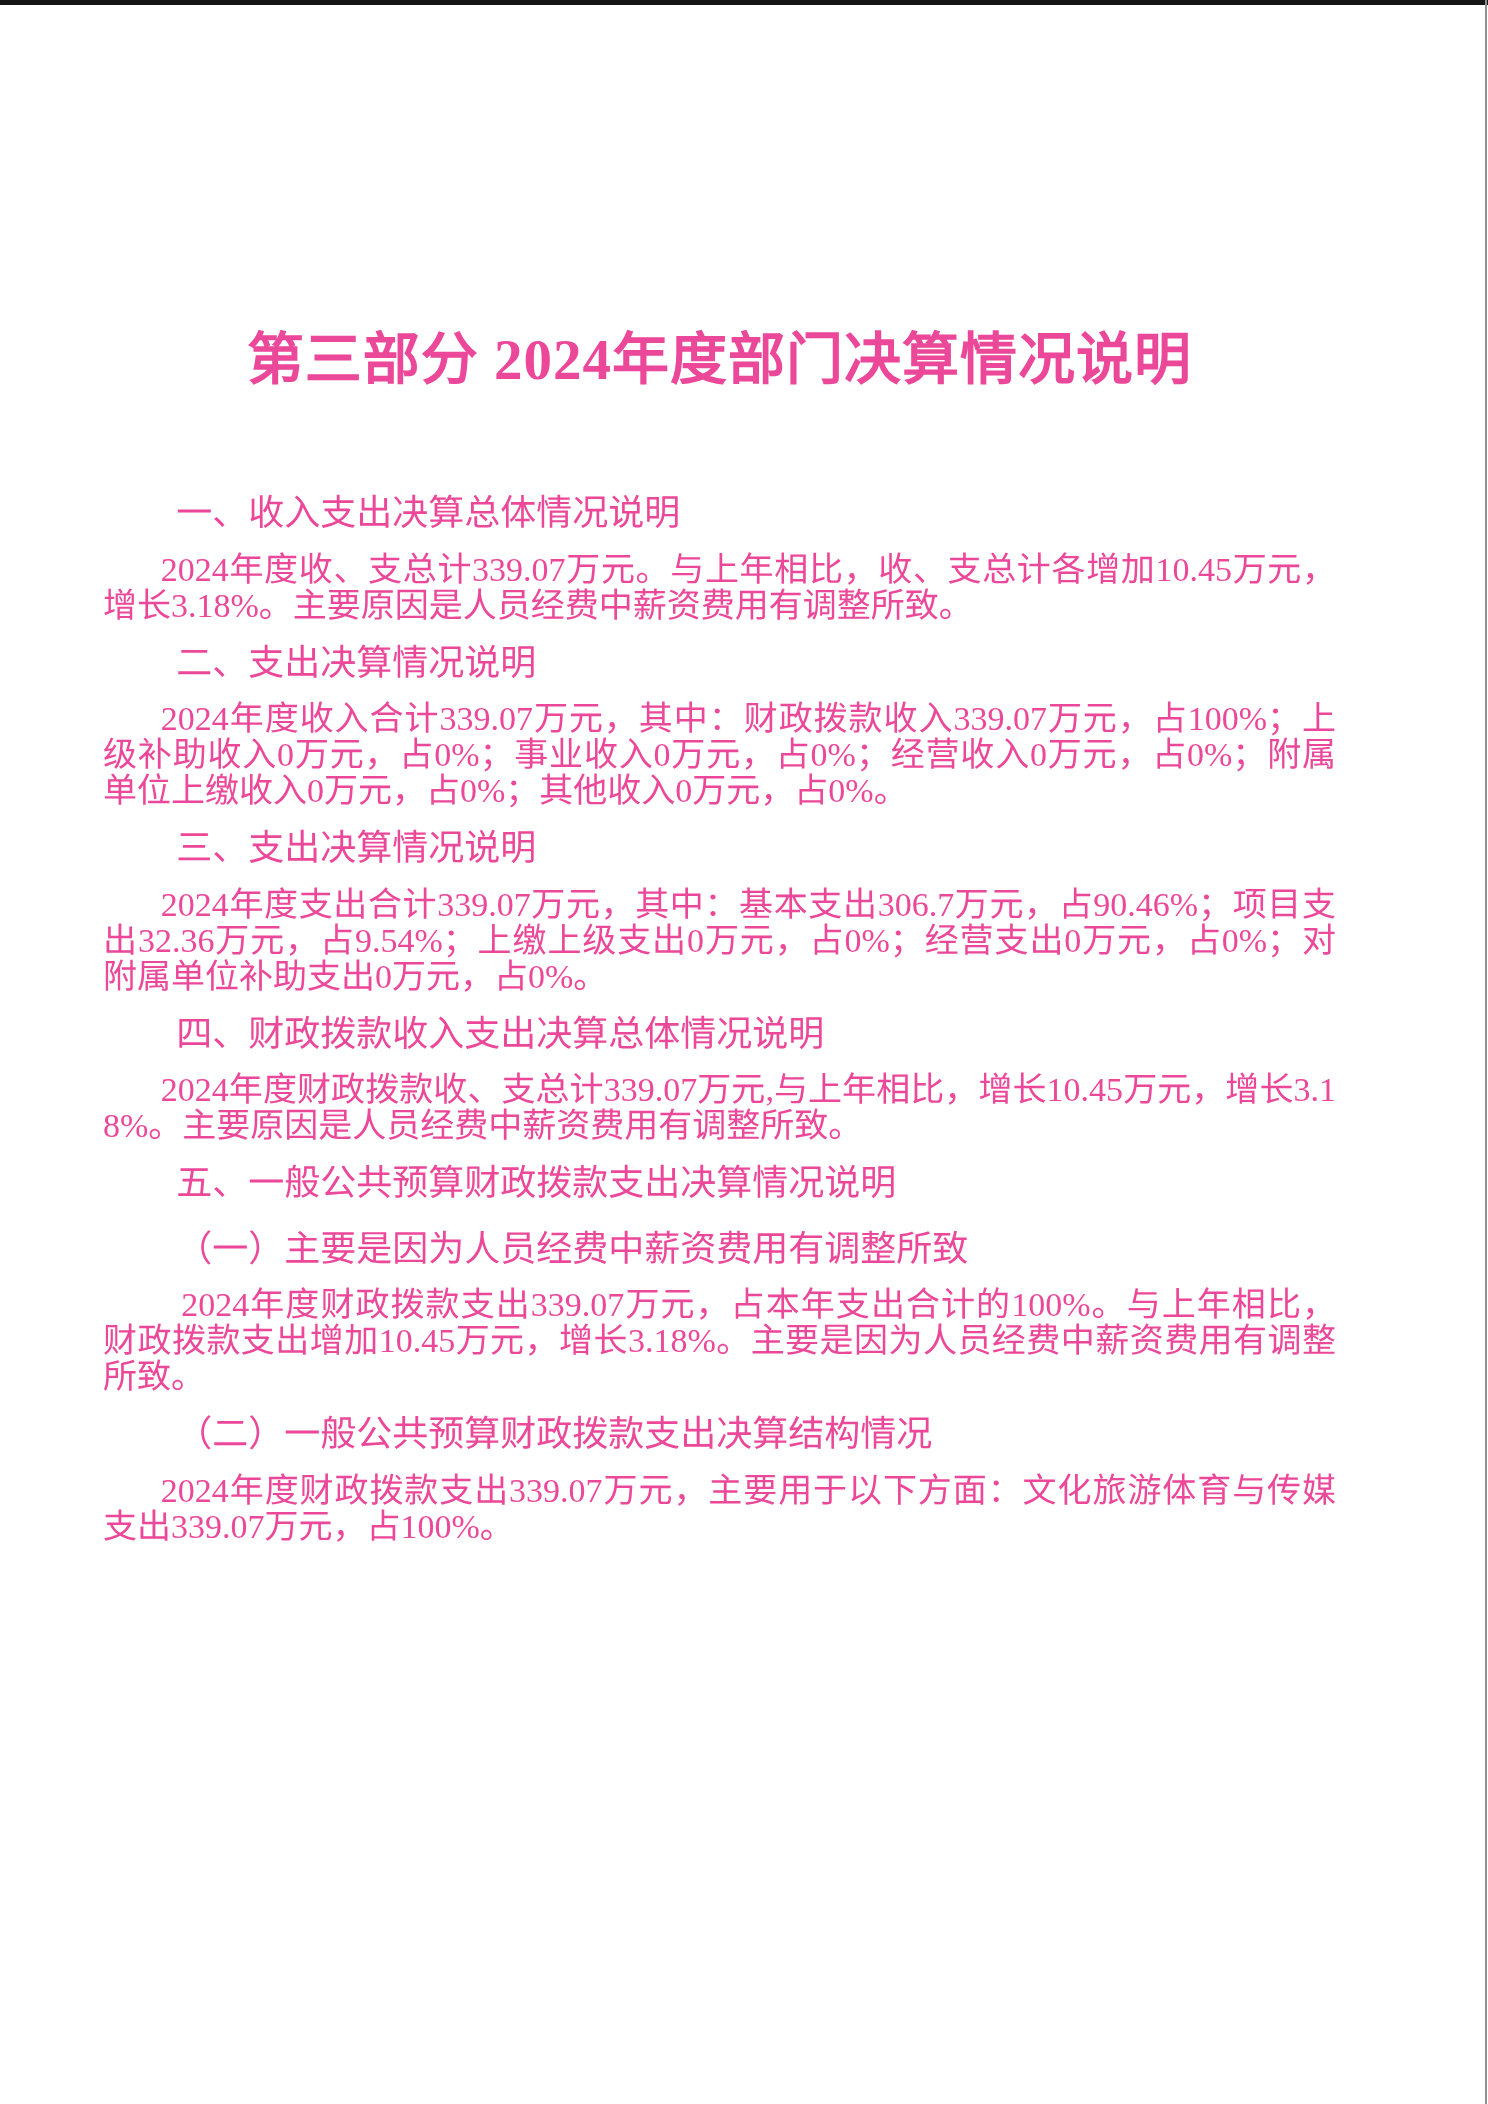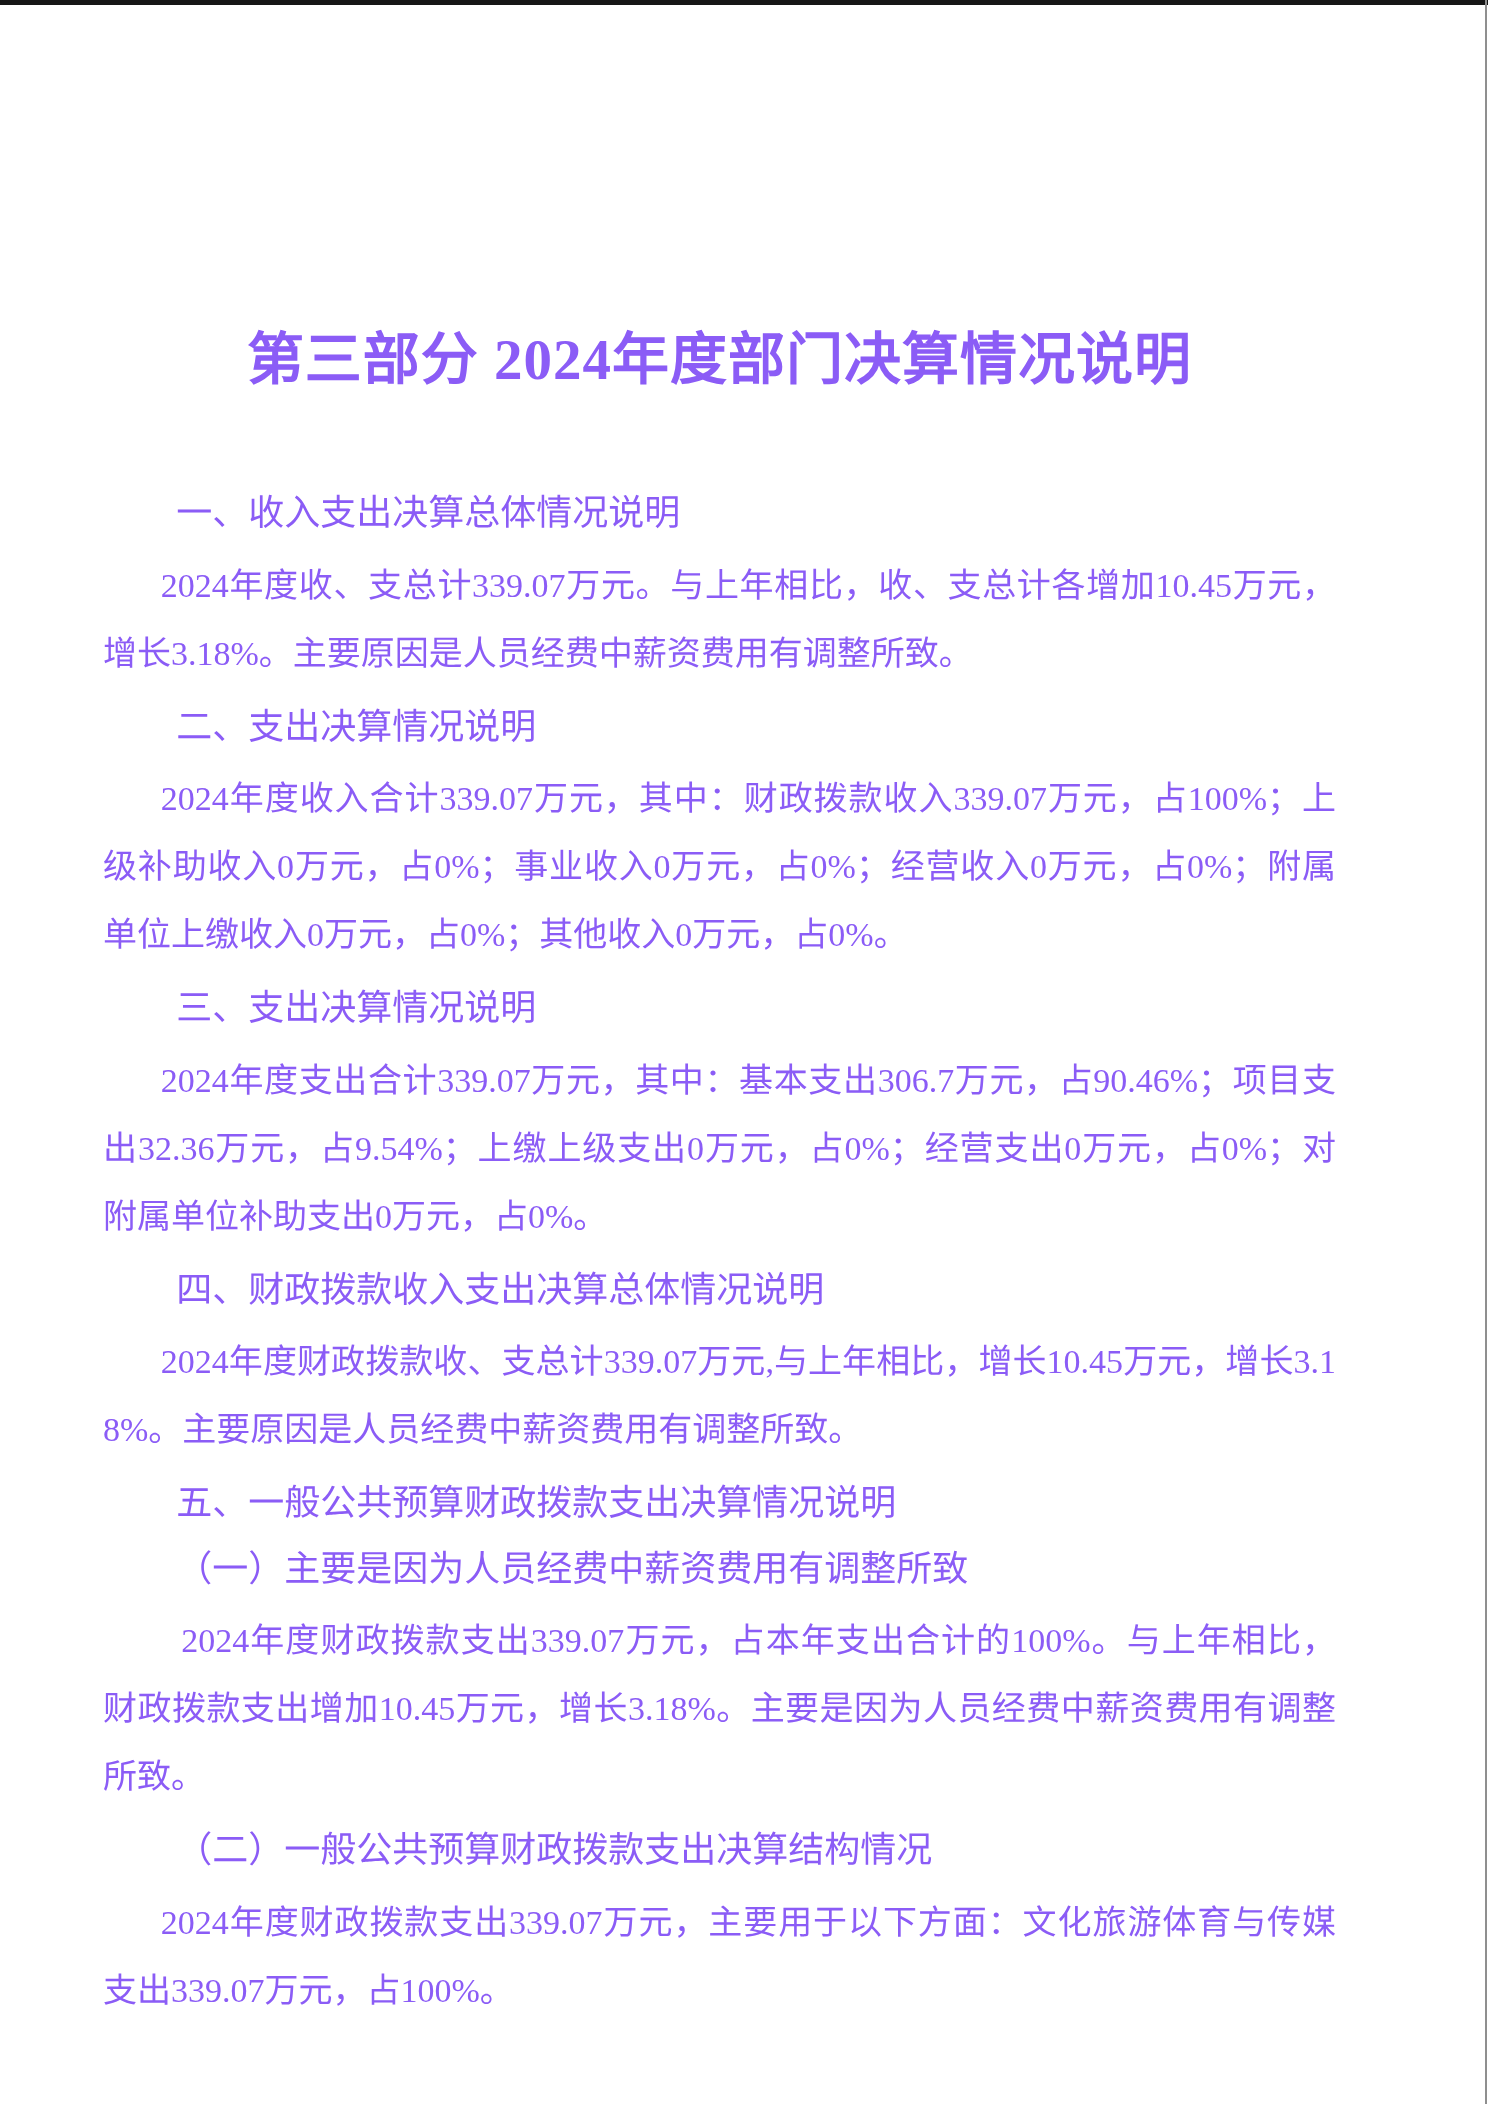--- a/index.html
+++ b/index.html
@@ -7,21 +7,21 @@
     padding: 0;
     background: #ffffff;
   }
   .page {
     position: relative;
     width: 1488px;
     height: 2104px;
     background: #ffffff;
     overflow: hidden;
     font-family: "Liberation Serif", "DejaVu Serif", serif;
-    color: #8b5cf6;
+    color: #ec4899;
   }
   
   .top-rule {
     position: absolute;
     top: 0; left: 0;
     width: 100%; height: 5px;
     background: #161616;
   }
   
   .right-rule {
@@ -51,21 +51,21 @@
     line-height: 53.5px;
     font-weight: normal;
     text-indent: 1.7em;
     font-family: "Liberation Sans", "DejaVu Sans", sans-serif;
     word-break: break-all;
     line-break: anywhere;
   }
   .para {
     margin: 0;
     font-size: 34px;
-    line-height: 68px;
+    line-height: 36px;
     text-align: justify;
     text-indent: 1.7em;
     word-break: break-all;
     line-break: anywhere;
     font-family: "Liberation Serif", "DejaVu Serif", serif;
   }
   .para-extra {
     text-indent: 2.3em;
     margin-top: 9px;
   }

